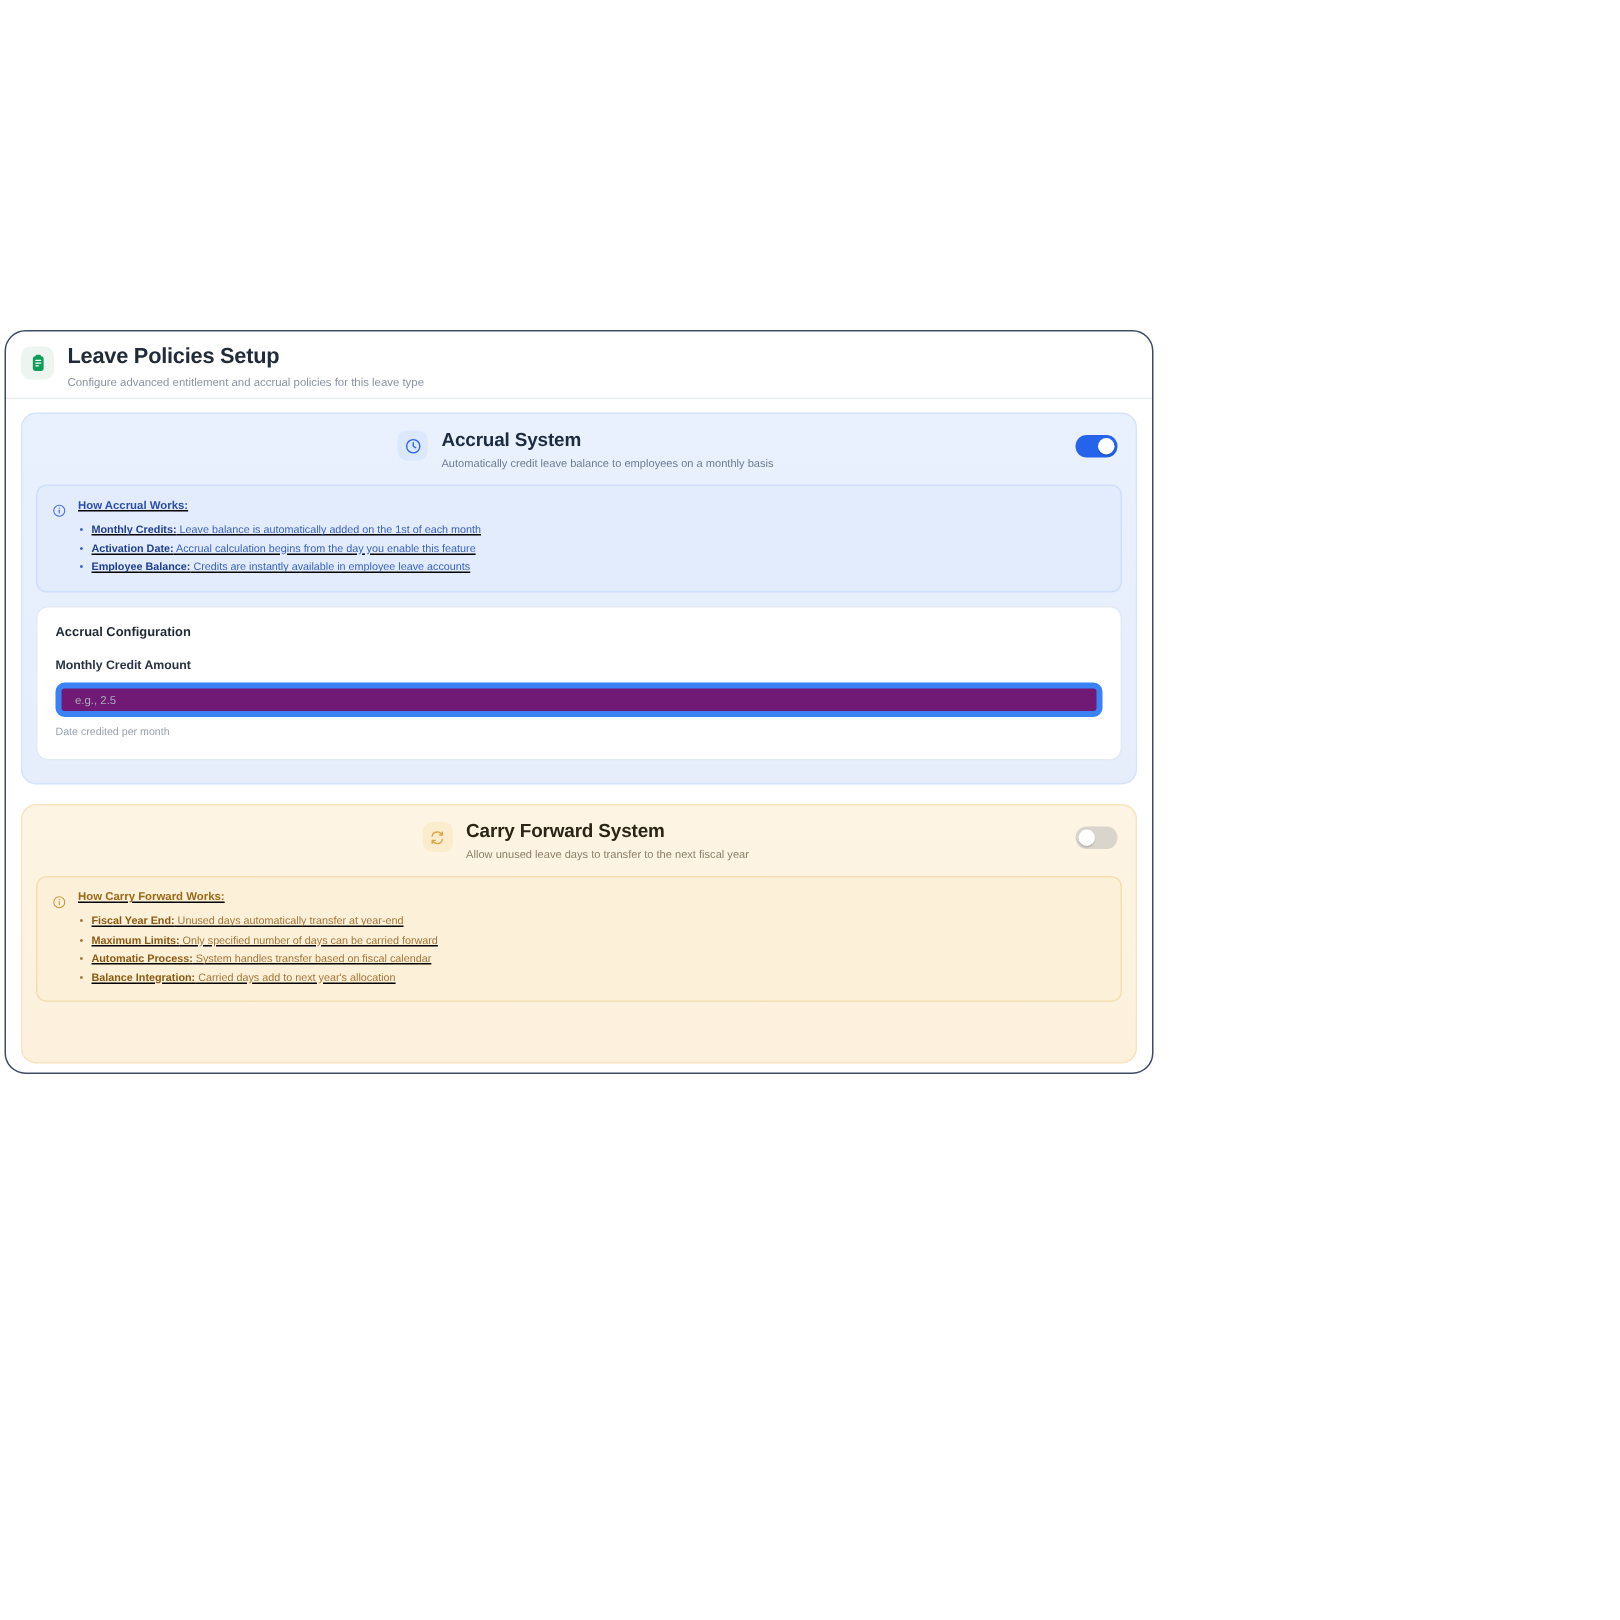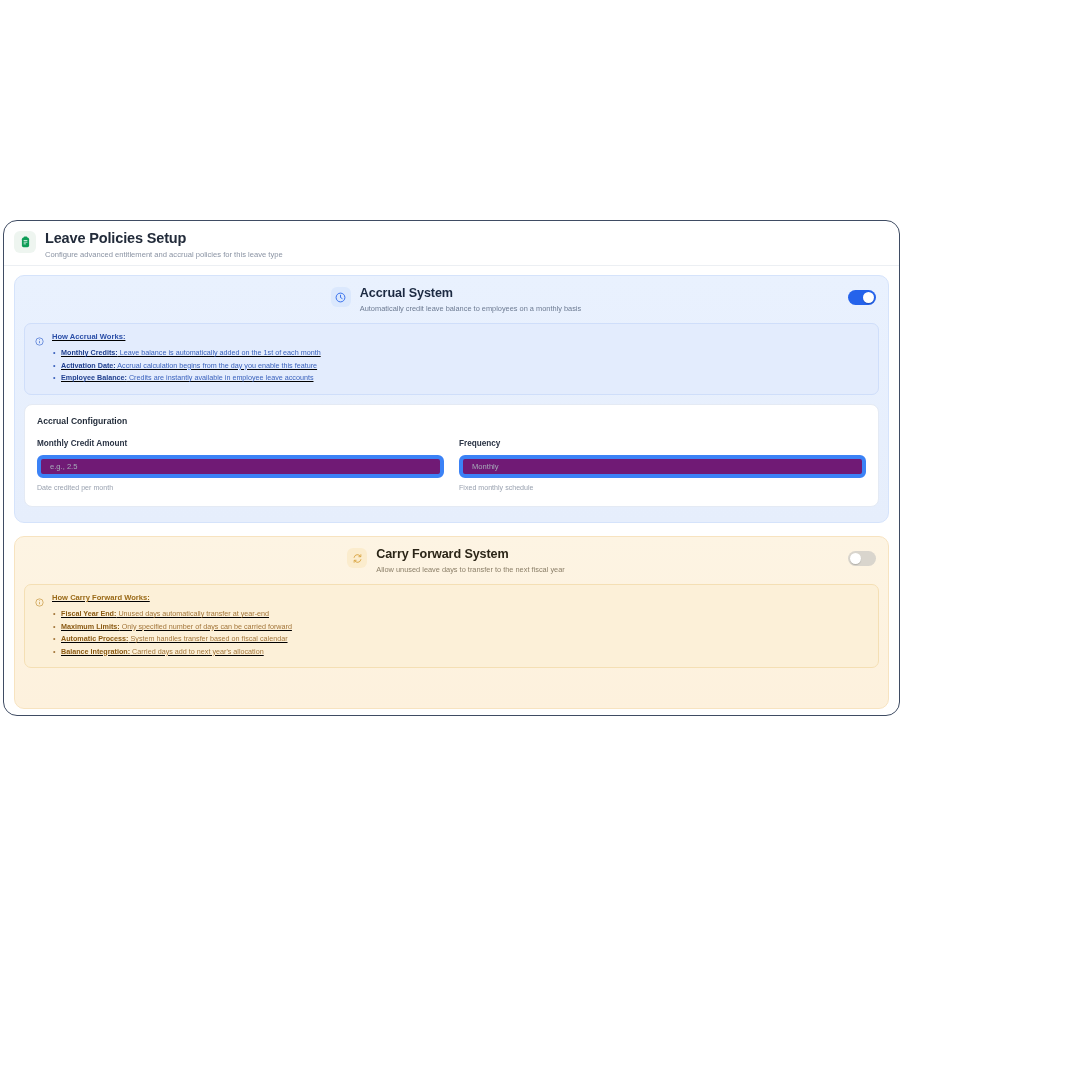--- a/index.html
+++ b/index.html
@@ -10,21 +10,21 @@
     background: #ffffff;
     font-family: "Liberation Sans", sans-serif;
     -webkit-font-smoothing: antialiased;
   }
 
   
   #policy-card {
     position: absolute;
     left: 3px;
     top: 220px;
-    width: 897px;
+    width: 766px;
     height: 496px;
     background: #ffffff;
     border: 1.2px solid #3f4c63;
     border-radius: 14px;
     overflow: hidden;
   }
 
   
   .card-header {
     height: 45px;
@@ -283,25 +283,20 @@
     </div>
 
     <div class="config-card">
       <div class="config-title">Accrual Configuration</div>
       <div class="field-row">
           <div class="field">
             <div class="field-label">Monthly Credit Amount</div>
             <div class="field-input">e.g., 2.5</div>
             <div class="field-hint">Date credited per month</div>
           </div>
-          <div class="field">
-            <div class="field-label">Frequency</div>
-            <div class="field-input readonly">Monthly</div>
-            <div class="field-hint">Fixed monthly schedule</div>
-          </div>
         </div>
     </div>
   </div>
 
   <div class="panel panel-carry">
 
     <div class="panel-head">
       <div class="panel-icon-box">
         <svg width="11" height="11" viewBox="0 0 16 16" fill="none">
           <path d="M3 6.4A5 5 0 0 1 12.4 5.2" stroke="#d9a441" stroke-width="1.3" stroke-linecap="round"></path>

